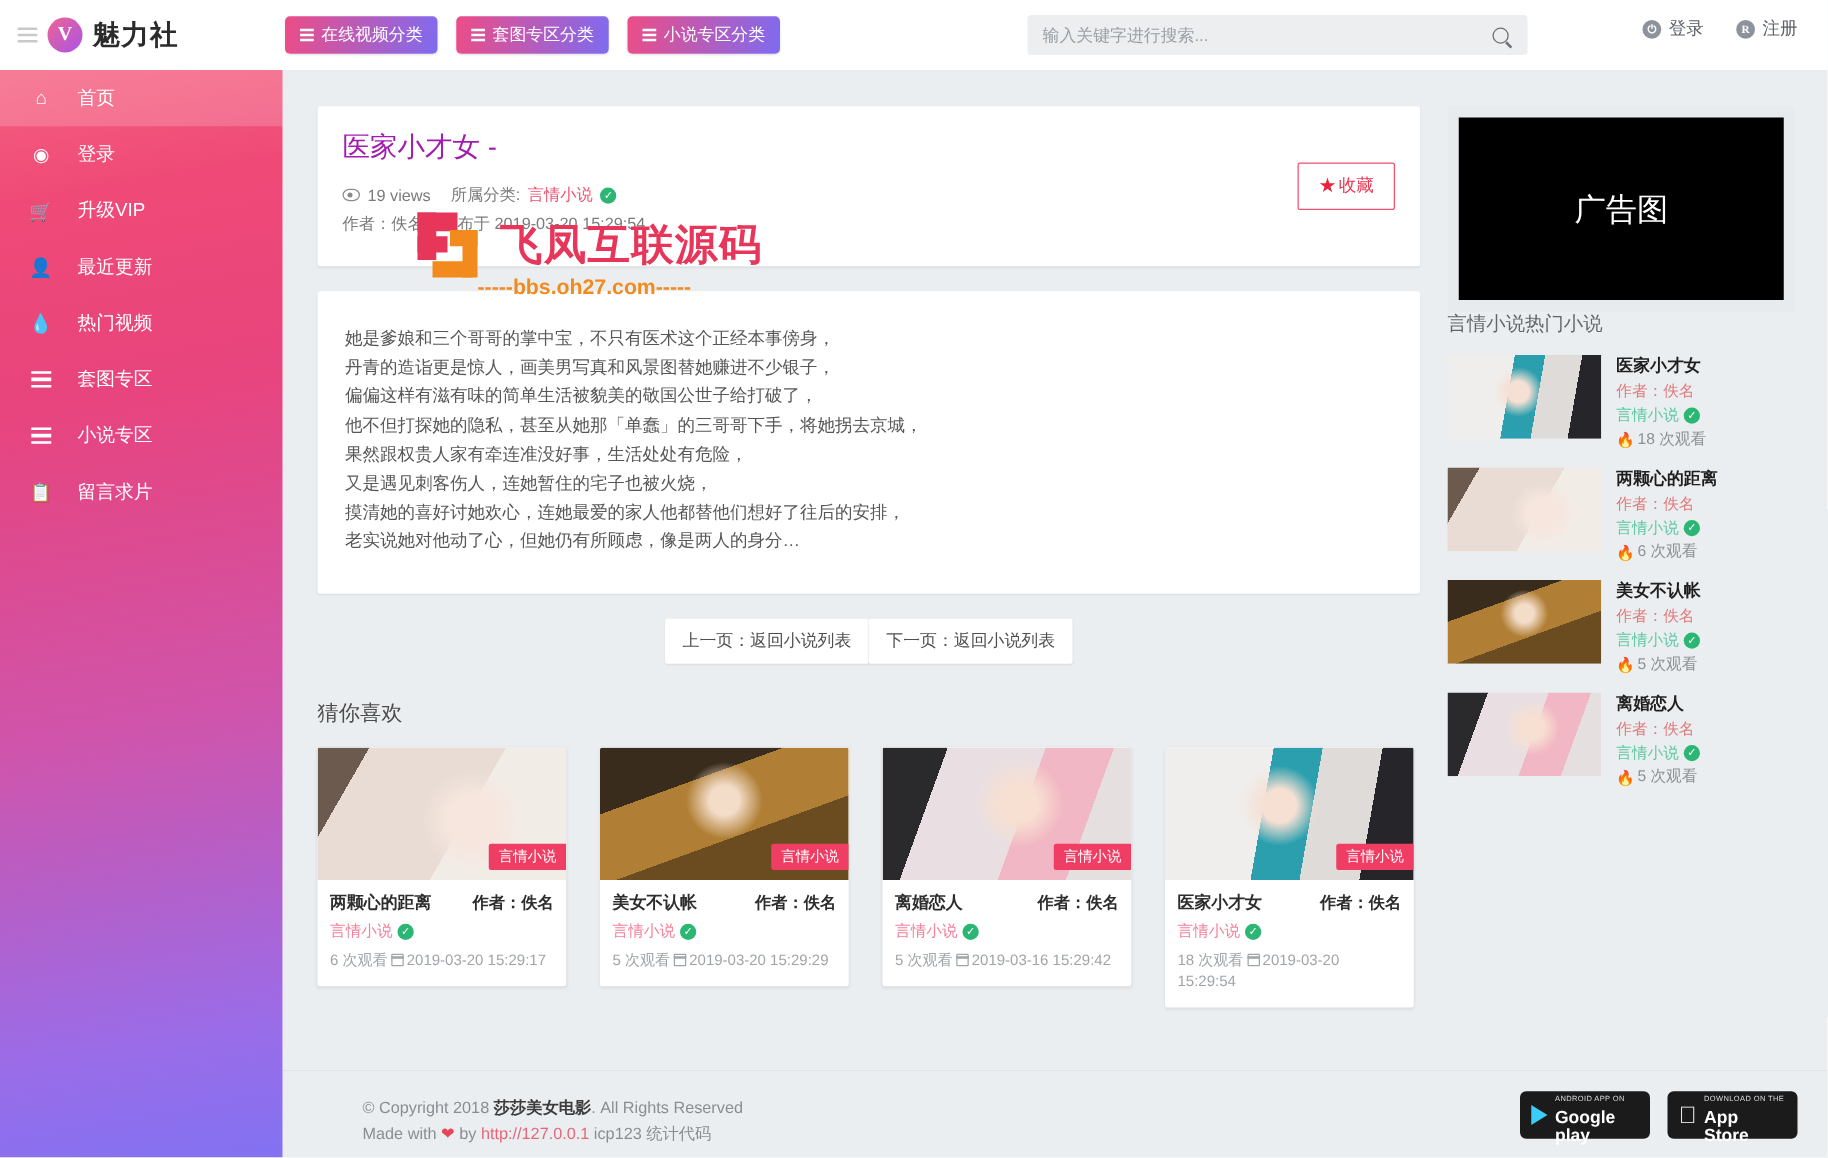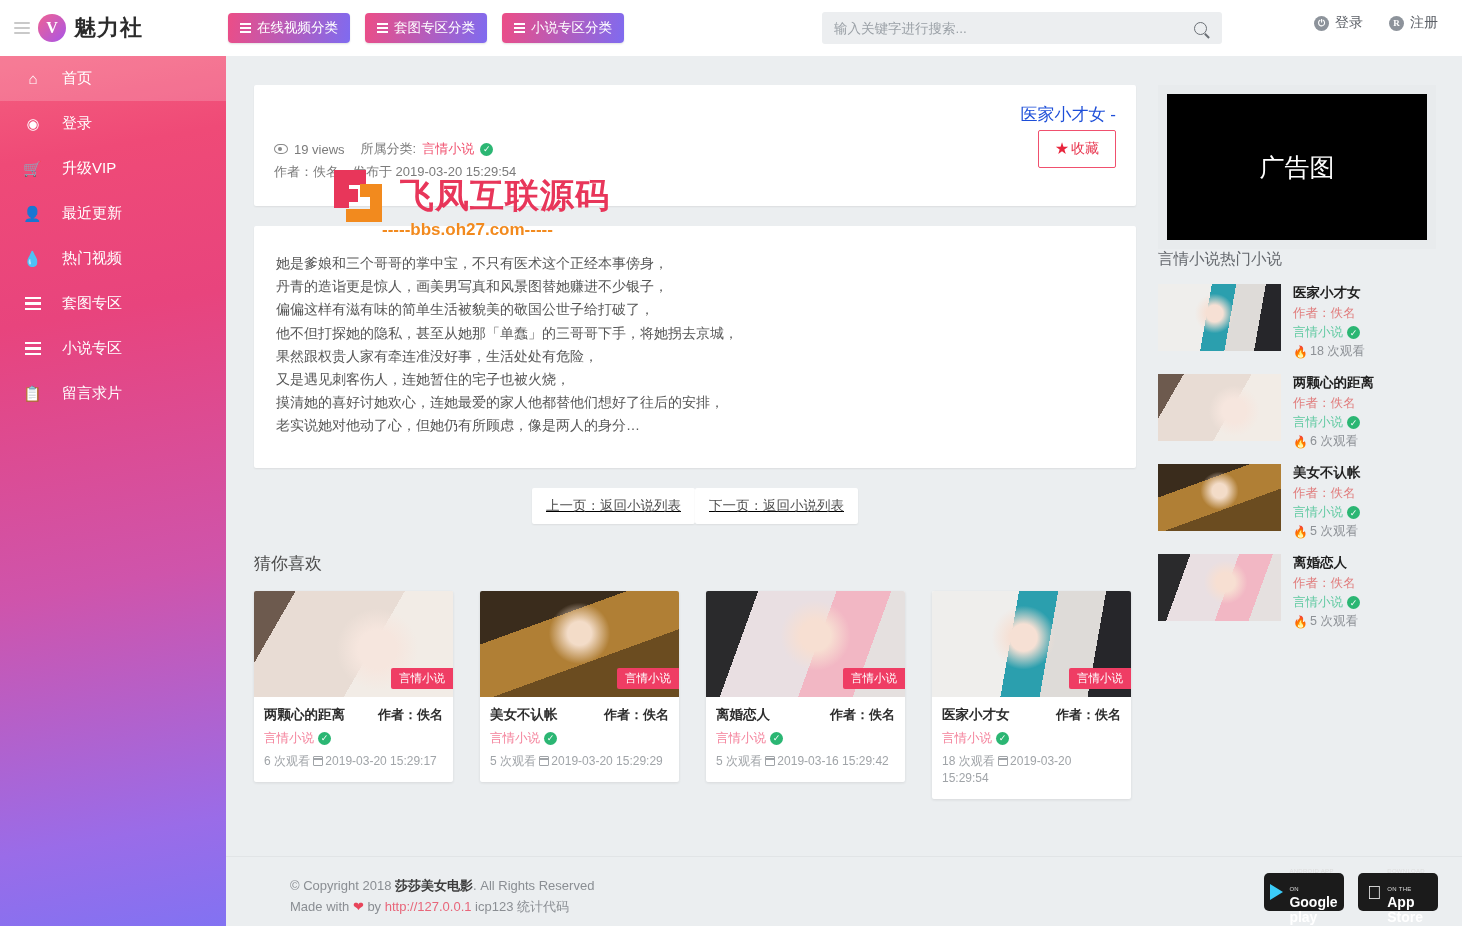--- a/index.html
+++ b/index.html
@@ -81,21 +81,21 @@
   .side-label { font-size: 15px; }
 
   
   .page-bg { position: absolute; left: 226px; top: 56px; width: 1236px; height: 870px; background: #ebeef0; }
 
   
   .main { position: absolute; left: 254px; top: 85px; width: 882px; }
   .card { background: #fff; border-radius: 2px; box-shadow: 0 1px 2px rgba(0,0,0,.07); }
 
   .art-head { padding: 18px 20px 20px 20px; position: relative; min-height: 92px; }
-  .art-title { text-align: right; font-size: 17px; color: #1d4ed8; font-weight: normal; margin-bottom: 14px; }
+  .art-title { text-align: left; font-size: 22px; color: #a21caf; font-weight: normal; margin-bottom: 14px; }
   .meta-line { font-size: 13px; color: #7b7b7b; display: flex; align-items: center; gap: 6px; margin-bottom: 5px; }
   .eye { width: 14px; height: 10px; border: 1.5px solid #8a8a8a; border-radius: 50% 50% 50% 50% / 60% 60% 60% 60%; position: relative; display: inline-block; }
   .eye::after { content: ""; position: absolute; width: 4px; height: 4px; background: #8a8a8a; border-radius: 50%; left: 3px; top: 1.5px; }
   .cat-link { color: #f0506e; text-decoration: none; cursor: pointer; }
   .vbadge { width: 13px; height: 13px; border-radius: 50%; background: #2bb673; color: #fff; font-size: 9px; display: inline-flex; align-items: center; justify-content: center; }
   .fav-btn {
     position: absolute; right: 20px; top: 45px; width: 78px; height: 38px;
     border: 1px solid #f0506e; background: #fff; color: #e8364f; font-size: 14px;
     display: flex; align-items: center; justify-content: center; gap: 2px; cursor: pointer;
     font-family: "Liberation Sans", sans-serif; border-radius: 2px;
@@ -110,21 +110,21 @@
   .wm-logo { width: 62px; height: 56px; position: relative; flex: none; }
   .wm-logo .f1 { position: absolute; left: 4px; top: 2px; width: 32px; height: 15px; background: #e8365a; }
   .wm-logo .f2 { position: absolute; left: 4px; top: 2px; width: 15px; height: 38px; background: #e8365a; }
   .wm-logo .f3 { position: absolute; left: 4px; top: 21px; width: 24px; height: 13px; background: #e8365a; }
   .wm-logo .j1 { position: absolute; left: 30px; top: 16px; width: 22px; height: 13px; background: #f28a1e; }
   .wm-logo .j2 { position: absolute; left: 40px; top: 16px; width: 12px; height: 38px; background: #f28a1e; }
   .wm-logo .j3 { position: absolute; left: 16px; top: 41px; width: 32px; height: 13px; background: #f28a1e; }
   .wm-text { font-size: 34px; font-weight: bold; color: #e8365a; font-family: "DejaVu Sans", sans-serif; letter-spacing: 1px; white-space: nowrap; }
   .wm-url { font-size: 17px; font-weight: bold; color: #f28a1e; margin-left: 52px; margin-top: -4px; white-space: nowrap; font-family: "Liberation Sans", sans-serif; }
 
-  .pager { margin-top: 20px; display: flex; justify-content: center; position: relative; text-decoration: underline; }
+  .pager { margin-top: 20px; display: flex; justify-content: center; position: relative; }
   .pager a {
     background: #fff; color: #4e4e4e; font-size: 13.5px; padding: 9px 14px;
     text-decoration: none; border-radius: 2px; box-shadow: 0 1px 2px rgba(0,0,0,.07); cursor: pointer;
   }
 
   .guess-title { margin-top: 28px; font-size: 17px; color: #4c4c4c; font-weight: normal; }
   .guess-grid { margin-top: 16px; display: flex; gap: 27px; align-items: flex-start; }
   .gcard { width: 199px; background: #fff; border-radius: 2px; box-shadow: 0 1px 3px rgba(0,0,0,.09); overflow: hidden; cursor: pointer; }
   .gthumb { width: 199px; height: 106px; position: relative; overflow: hidden; }
   .gtag {
@@ -155,21 +155,21 @@
   .flame { color: #e8443c; font-size: 12px; }
 
   
   .footer { position: absolute; left: 226px; top: 856px; width: 1236px; height: 70px; background: #ebeef0; border-top: 1px solid #e1e4e6; }
   .foot-txt { position: absolute; left: 64px; top: 18px; font-size: 13px; color: #8a8e93; line-height: 21px; }
   .foot-txt b { color: #3c3c3c; }
   .heart { color: #e8445a; }
   .foot-link { color: #e8667a; text-decoration: none; cursor: pointer; }
   .badges { position: absolute; right: 24px; top: 16px; display: flex; gap: 14px; }
   .badge {
-    width: 80px; height: 38px; background: #1b1b1b; border-radius: 5px; color: #fff;
+    width: 104px; height: 38px; background: #1b1b1b; border-radius: 5px; color: #fff;
     display: flex; align-items: center; gap: 6px; padding: 0 9px; cursor: pointer; justify-content: center;
   }
   .badge .sub { font-size: 6px; color: #ddd; letter-spacing: .3px; text-transform: uppercase; line-height: 8px; }
   .badge .main-t { font-size: 14px; font-weight: bold; line-height: 15px; }
   .gp-tri { width: 0; height: 0; border-left: 13px solid #3bccf9; border-top: 8px solid transparent; border-bottom: 8px solid transparent; flex: none; }
   .apple { font-size: 19px; line-height: 19px; flex: none; }
 
   
   .ph { width: 100%; height: 100%; display: block; }
   .ph1 { background:

